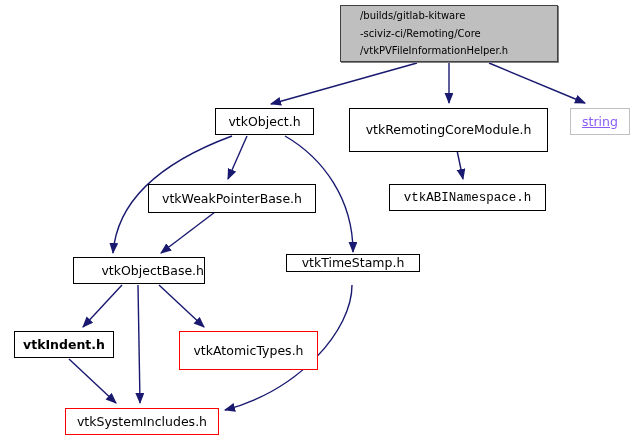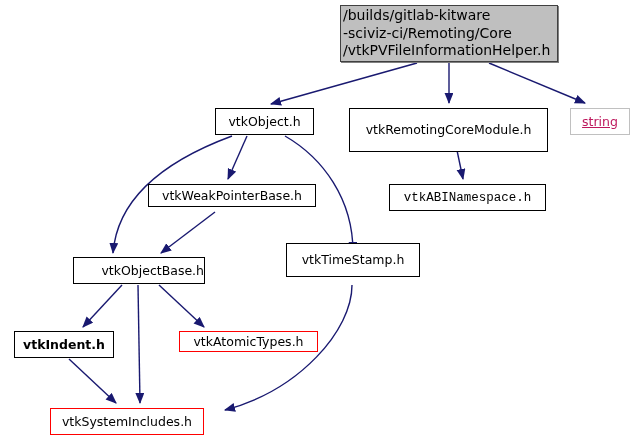--- a/index.html
+++ b/index.html
@@ -34,32 +34,32 @@
     color: #000000;
     font-size: 12.5px;
     line-height: 16px;
     white-space: pre-line;
     z-index: 5;
   }
   .graph-node.root {
     background: #bfbfbf;
     border: 1px solid #404040;
     box-shadow: 1px 1px 0 #808080;
-    font-size: 14px;
+    font-size: 10px;
     line-height: 17.5px;
     text-align: left;
     justify-content: flex-start;
-    padding-left: 2px;
+    padding-left: 19px;
   }
   .graph-node.red {
     border: 1px solid #ff0000;
   }
   .graph-node.faint {
     border: 1px solid #c0c0c0;
-    color: #be185d;
+    color: #8b5cf6;
     text-decoration: underline;
   }
 </style>
 </head>
 <body>
 
 <div id="graph-canvas">
 
   <svg id="edge-layer" viewBox="0 0 636 440" xmlns="http://www.w3.org/2000/svg">
     <defs>
@@ -84,22 +84,22 @@
       </g>
   </svg>
 
   <div id="node-layer">
       <div class="graph-node root" style="left: 340px; top: 5px; width: 218px; height: 57px;"><span>/builds/gitlab-kitware
 -sciviz-ci/Remoting/Core
 /vtkPVFileInformationHelper.h</span></div>
       <div class="graph-node" style="left: 215px; top: 108px; width: 99px; height: 27px;"><span>vtkObject.h</span></div>
       <div class="graph-node" style="left: 349px; top: 108px; width: 199px; height: 44px;"><span>vtkRemotingCoreModule.h</span></div>
       <div class="graph-node faint" style="left: 570px; top: 108px; width: 60px; height: 27px;"><span>string</span></div>
-      <div class="graph-node" style="left: 148px; top: 184px; width: 168px; height: 23px;"><span>vtkWeakPointerBase.h</span></div>
+      <div class="graph-node" style="left: 148px; top: 184px; width: 168px; height: 29px;"><span>vtkWeakPointerBase.h</span></div>
       <div class="graph-node" style="left: 389px; top: 184px; width: 157px; height: 27px; font-family: Liberation Mono, monospace;"><span>vtkABINamespace.h</span></div>
       <div class="graph-node" style="left: 73px; top: 257px; width: 132px; height: 27px; justify-content: flex-end;"><span>vtkObjectBase.h</span></div>
-      <div class="graph-node" style="left: 286px; top: 243px; width: 134px; height: 34px;"><span>vtkTimeStamp.h</span></div>
+      <div class="graph-node" style="left: 286px; top: 254px; width: 134px; height: 18px;"><span>vtkTimeStamp.h</span></div>
       <div class="graph-node" style="left: 14px; top: 331px; width: 100px; height: 27px; font-weight: bold;"><span>vtkIndent.h</span></div>
-      <div class="graph-node red" style="left: 179px; top: 331px; width: 139px; height: 21px;"><span>vtkAtomicTypes.h</span></div>
-      <div class="graph-node red" style="left: 50px; top: 408px; width: 154px; height: 27px;"><span>vtkSystemIncludes.h</span></div>
+      <div class="graph-node red" style="left: 179px; top: 331px; width: 139px; height: 39px;"><span>vtkAtomicTypes.h</span></div>
+      <div class="graph-node red" style="left: 65px; top: 408px; width: 154px; height: 27px;"><span>vtkSystemIncludes.h</span></div>
     </div>
 
 </div>
 
 </body></html>

